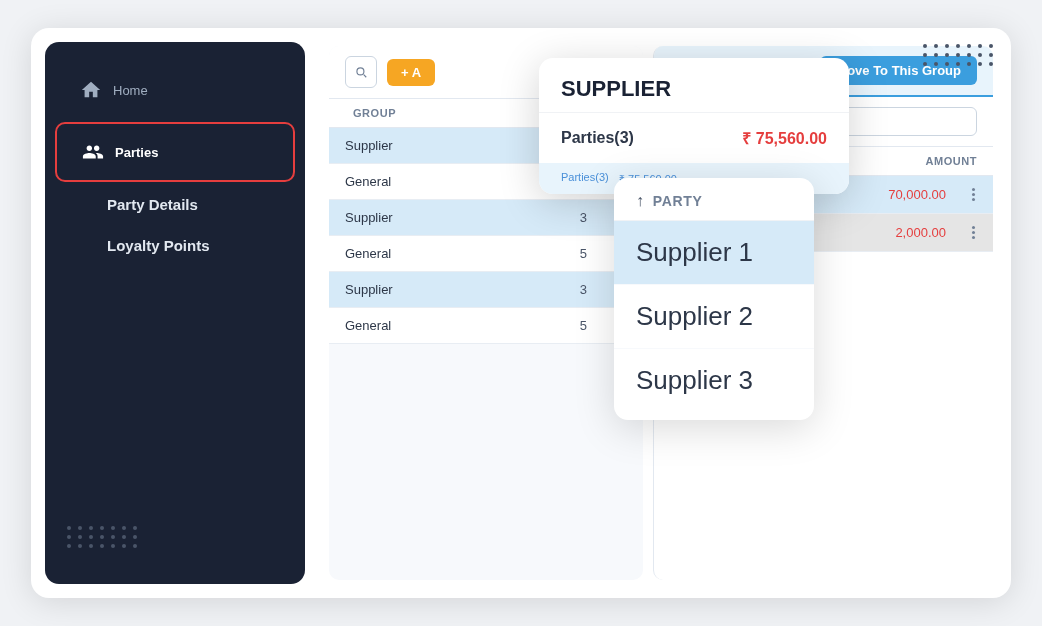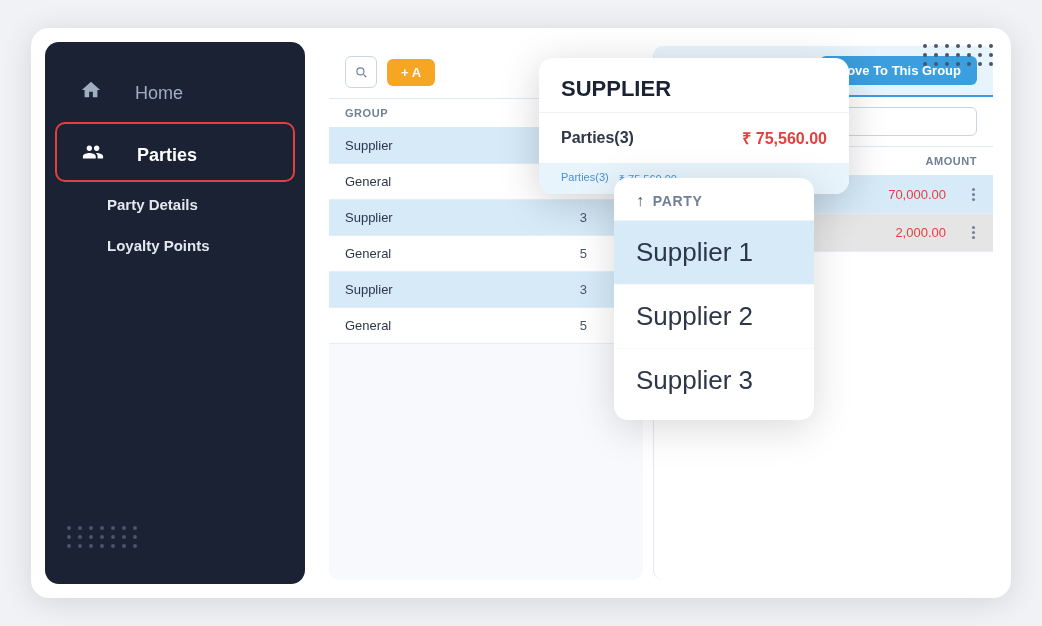--- a/index.html
+++ b/index.html
@@ -32,29 +32,29 @@
       border-radius: 14px;
       margin: 14px;
       flex-shrink: 0;
       display: flex;
       flex-direction: column;
       padding: 18px 0 18px 0;
     }
 
     .sidebar-item {
       display: flex;
-      align-items: flex-end;
+      align-items: center;
       padding: 14px 22px;
       cursor: pointer;
       color: #a0aec0;
-      font-size: 18px;
+      font-size: 13px;
       font-weight: 500;
       border-radius: 10px;
       margin: 2px 10px;
-      gap: 30px;
+      gap: 8px;
       position: relative;
     }
     .sidebar-item.active {
       color: #fff;
       border: 2px solid #e53e3e;
       background: transparent;
     }
     .sidebar-item.home {
       color: #a0aec0;
     }
@@ -440,21 +440,21 @@
       <div class="table-toolbar">
         <div class="search-btn">
           <svg width="14" height="14" viewBox="0 0 24 24" fill="#718096">
             <path d="M21 21l-4.35-4.35M17 11A6 6 0 1 1 5 11a6 6 0 0 1 12 0z" stroke="#718096" stroke-width="2" fill="none"></path>
           </svg>
         </div>
         <button class="add-btn">+ A</button>
       </div>
 
       <div class="table-header-row">
-        <span class="th-group" style="display:flex;align-items:center;gap:4px;">GROUP</span>
+        <span class="th-group" style="display:flex;align-items:center;gap:4px;margin-left:8px;">GROUP</span>
         <span class="th-party">PARTY</span>
       </div>
 
       <div class="table-body">
         <div class="table-row highlight">
           <span class="td-group">Supplier</span>
           <span class="td-party">3</span>
         </div>
         <div class="table-row plain">
           <span class="td-group">General</span>

